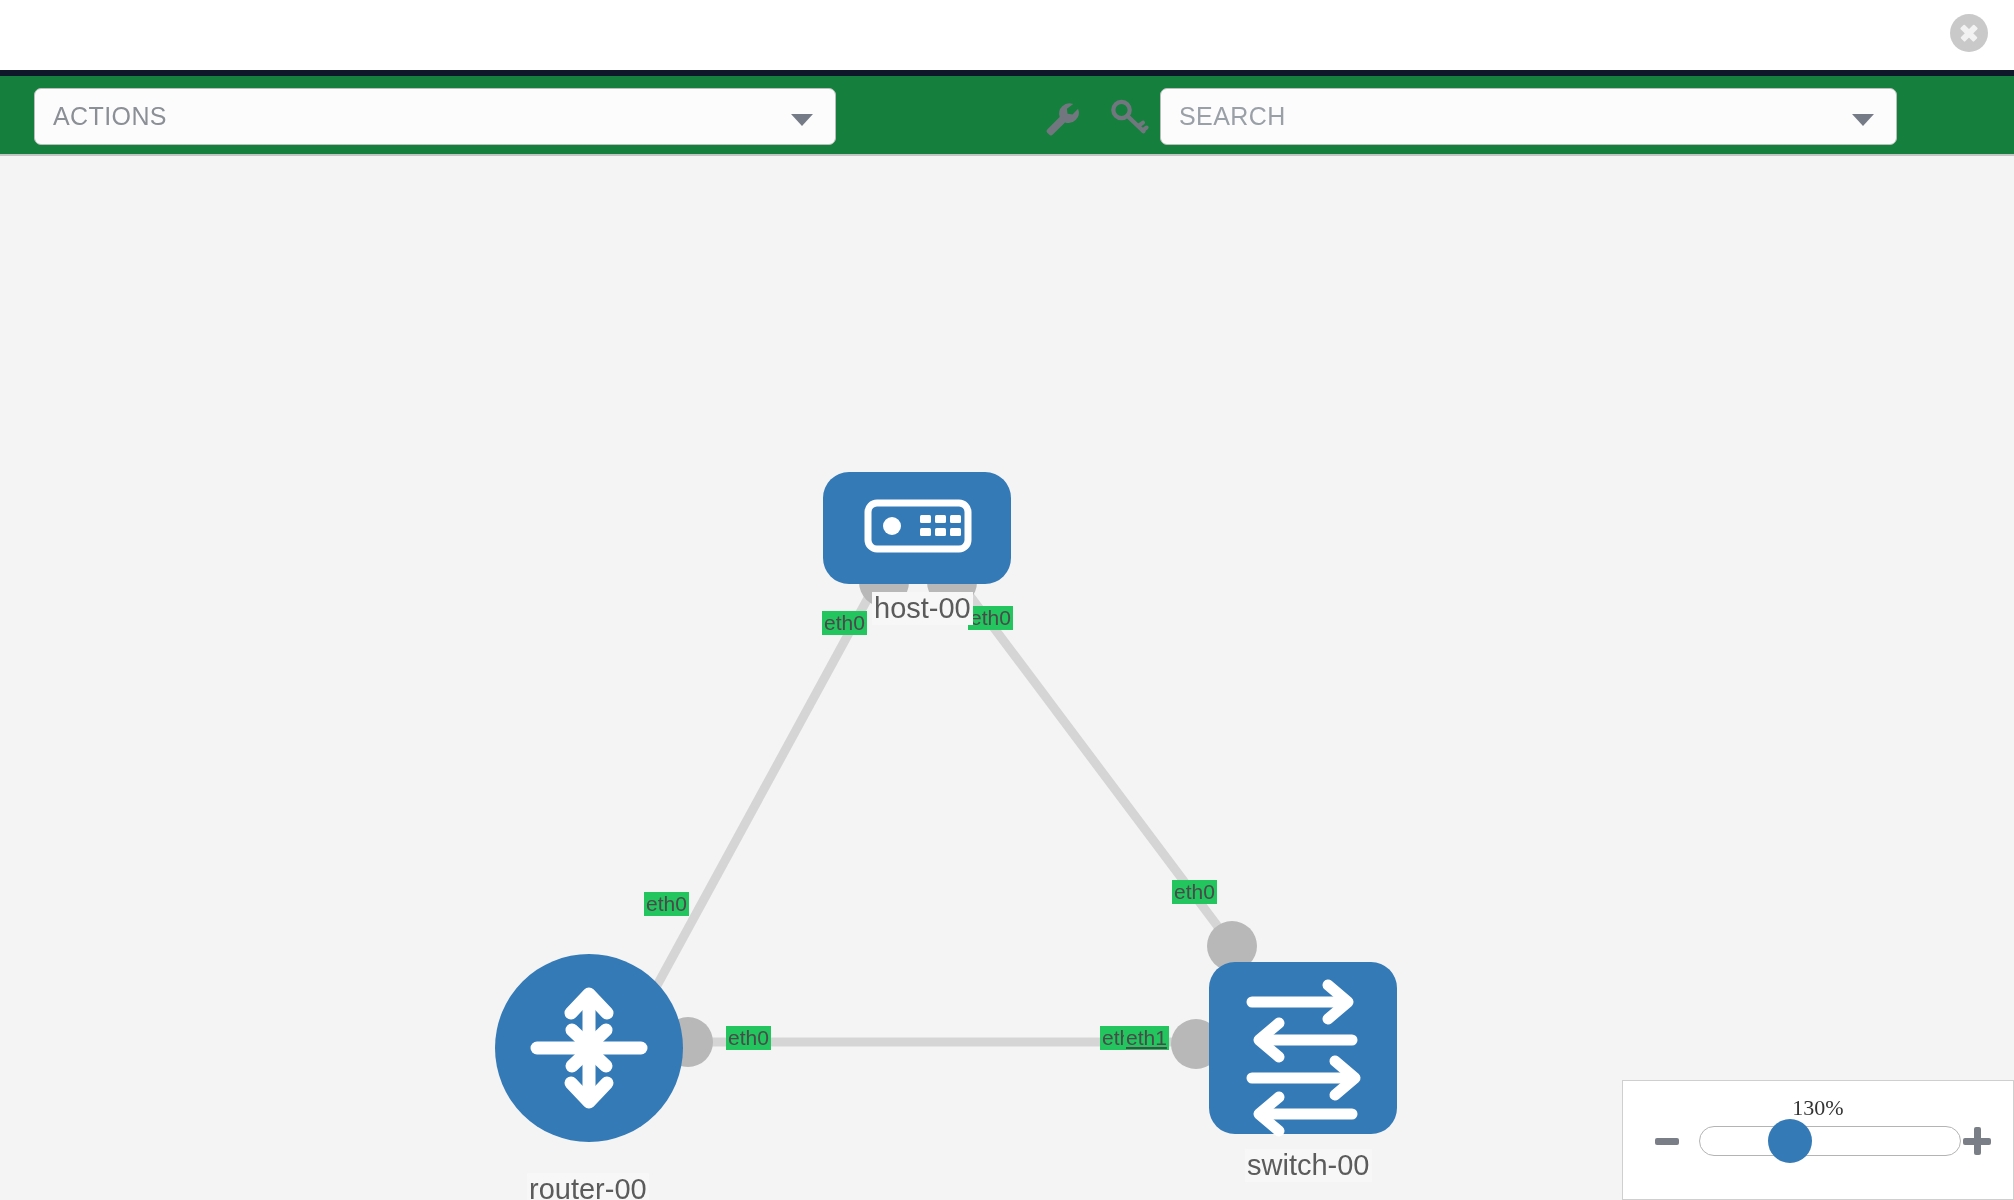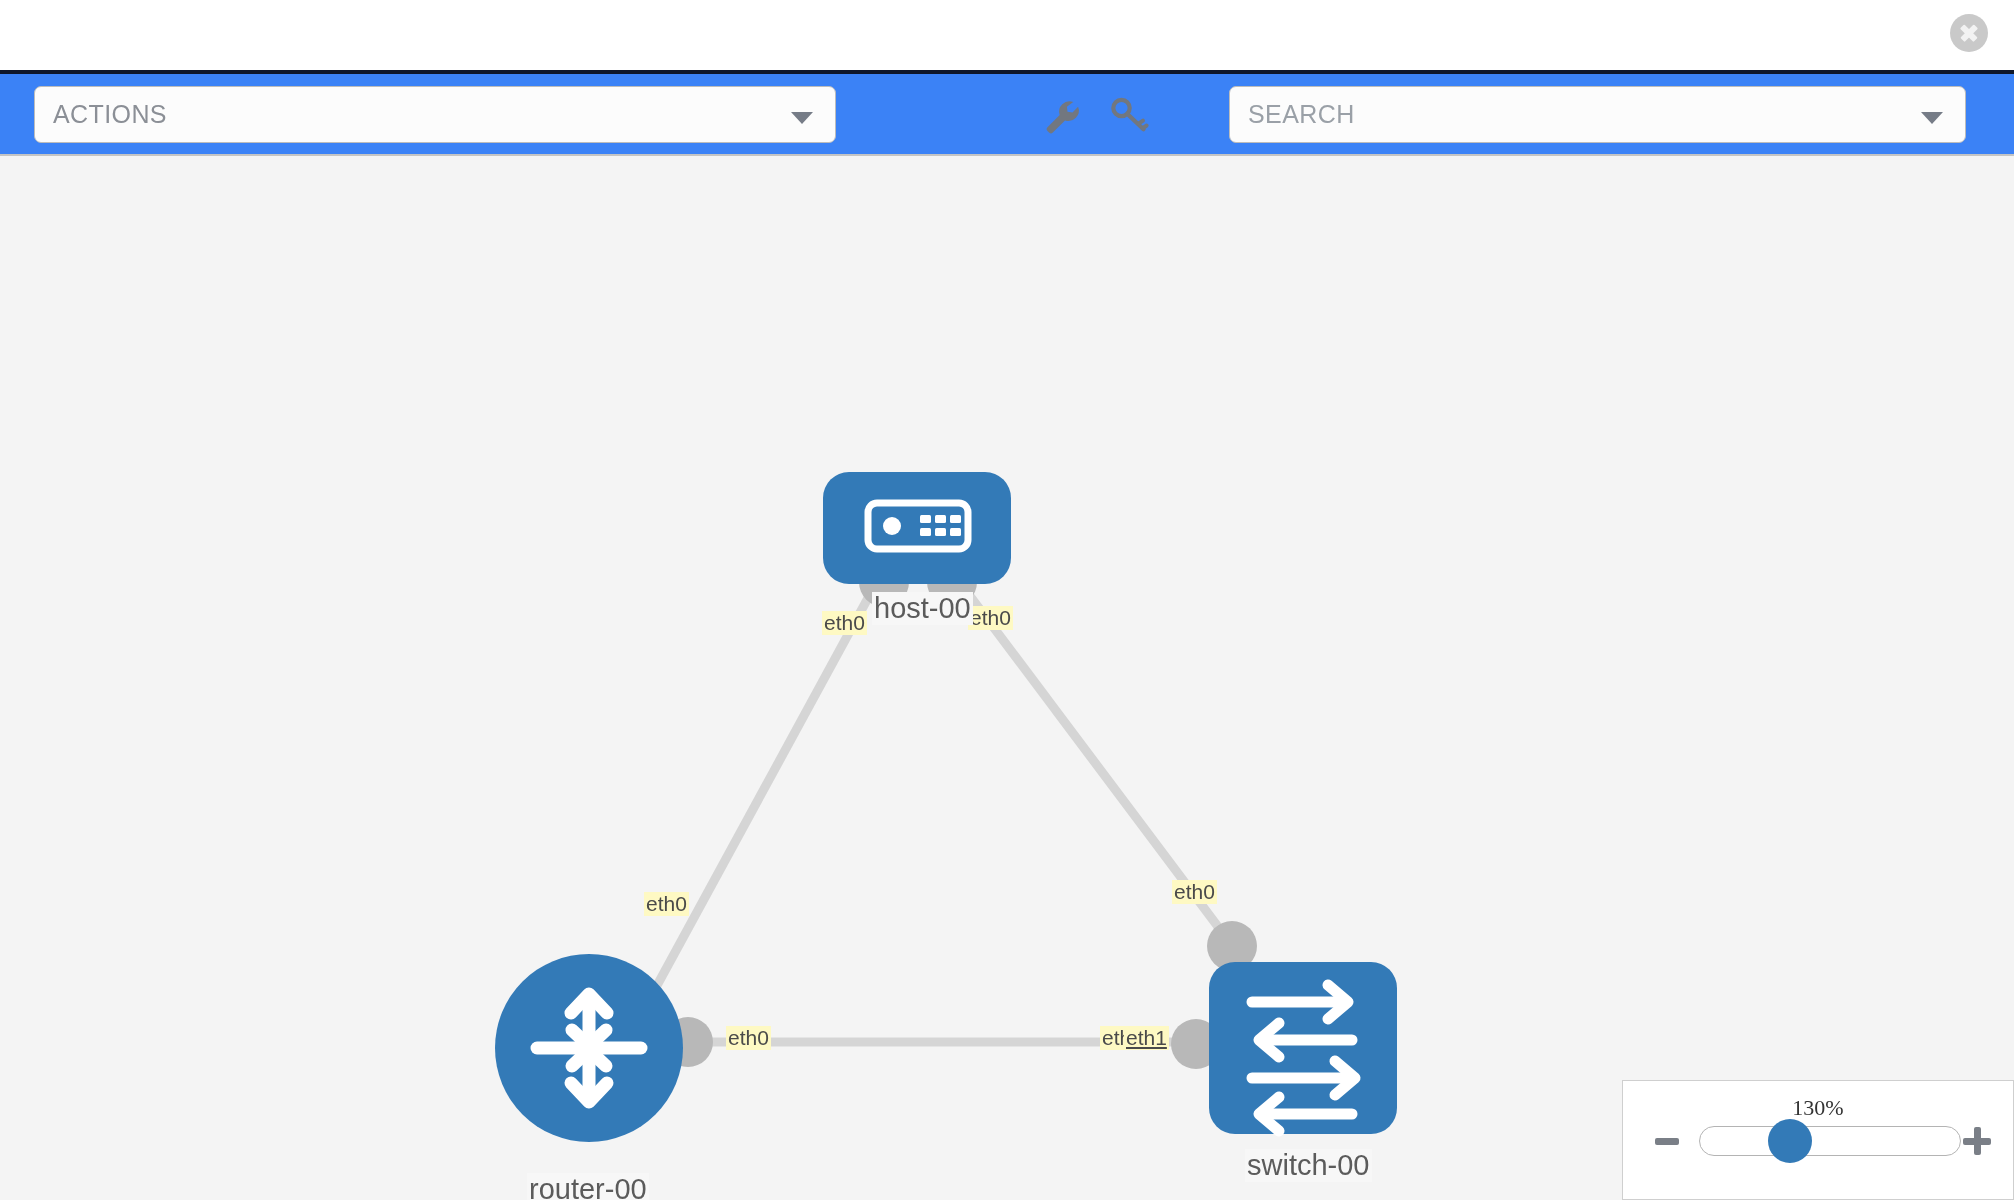--- a/index.html
+++ b/index.html
@@ -55,22 +55,22 @@
   }
   #close-btn .x-bar.a { transform: translate(-50%,-50%) rotate(45deg); }
   #close-btn .x-bar.b { transform: translate(-50%,-50%) rotate(-45deg); }
 
   
   #toolbar {
     position: absolute;
     left: 0; top: 70px;
     width: 2014px;
     height: 86px;
-    background: #3b82f6;
-    border-top: 4px solid #0f172a;
+    background: #15803d;
+    border-top: 6px solid #0f172a;
     border-bottom: 2px solid #c4c4c4;
     box-sizing: border-box;
   }
   #actions-select {
     position: absolute;
     left: 34px;
     top: 12px;
     width: 802px;
     height: 57px;
     background: #fcfcfc;
@@ -102,21 +102,21 @@
     top: 20px;
     width: 42px;
     height: 42px;
     cursor: pointer;
   }
   #wrench-icon { left: 1040px; }
   #key-icon    { left: 1108px; }
 
   #search-box {
     position: absolute;
-    left: 1229px;
+    left: 1160px;
     top: 12px;
     width: 737px;
     height: 57px;
     background: #fcfcfc;
     border: 1.5px solid #bcbcbc;
     border-radius: 7px;
     box-sizing: border-box;
     cursor: text;
   }
   #search-label {
@@ -157,21 +157,21 @@
     font-size: 29px;
     color: #5b5b5b;
     background: #f7f7f7;
     white-space: nowrap;
     padding: 0 2px;
   }
   .iface-label {
     position: absolute;
     font-size: 21px;
     color: #4a4a4a;
-    background: #fef9c3;
+    background: #22c55e;
     white-space: nowrap;
     padding: 0 2px;
     text-align: center;
   }
 
   
   #zoom-panel {
     position: absolute;
     left: 1622px;
     top: 1080px;

